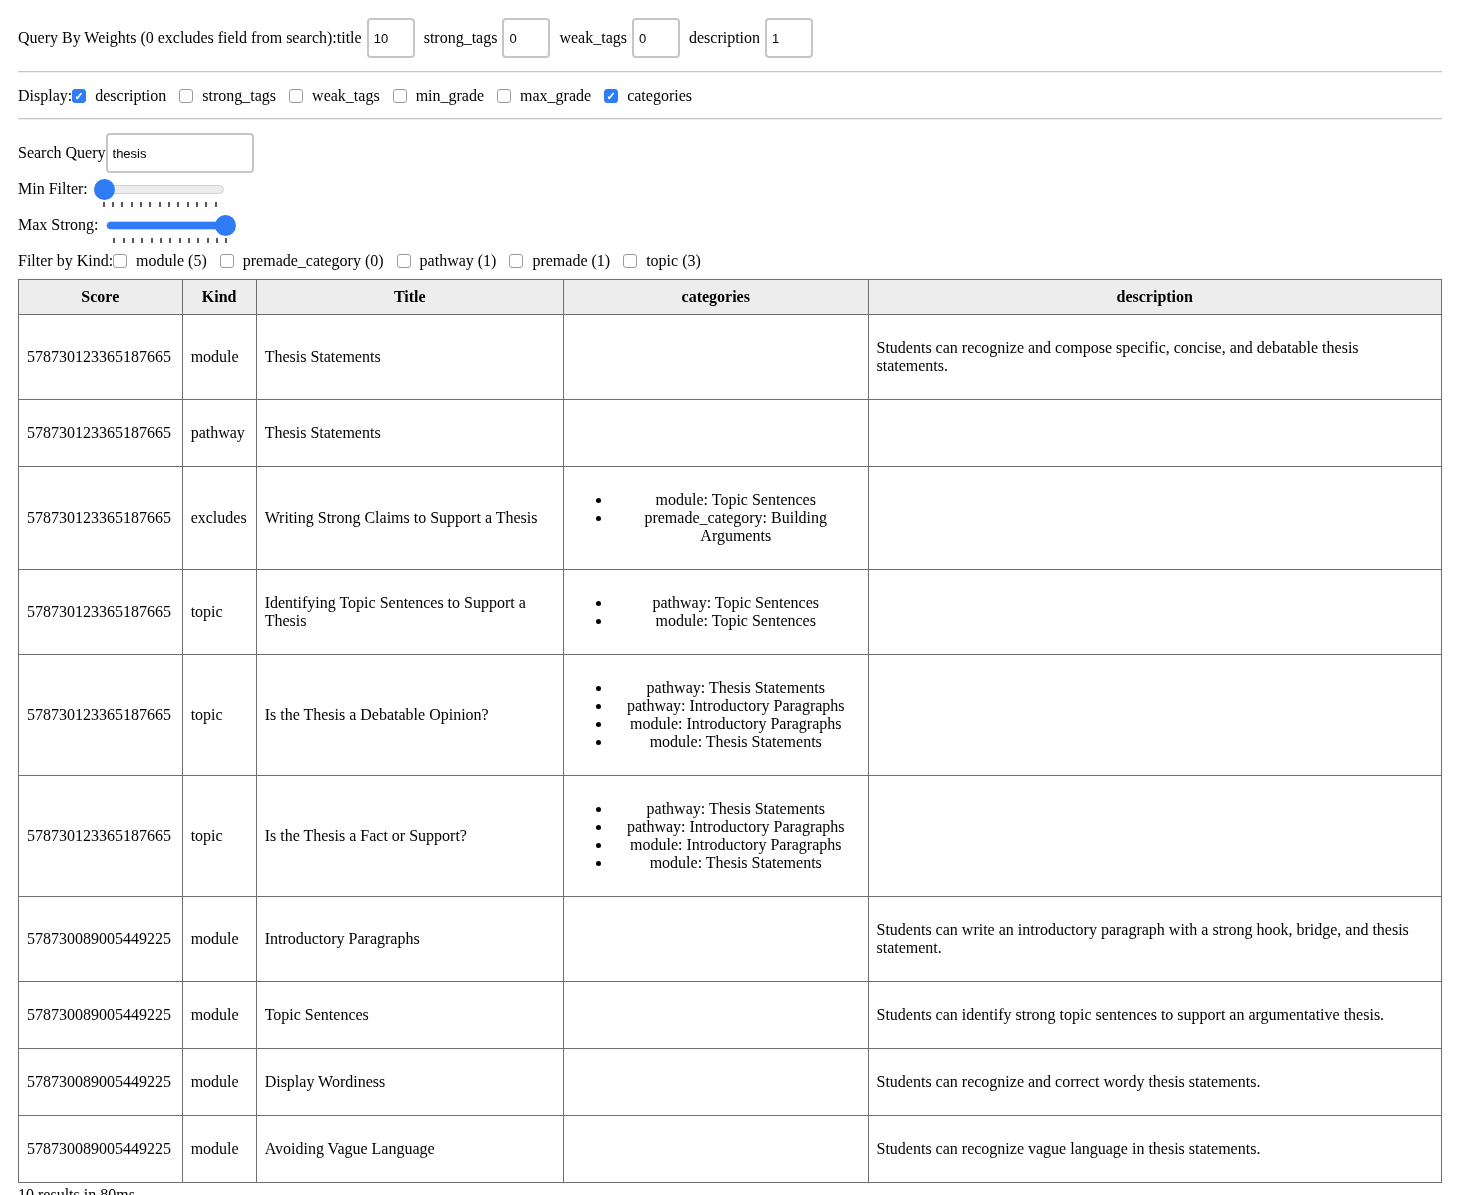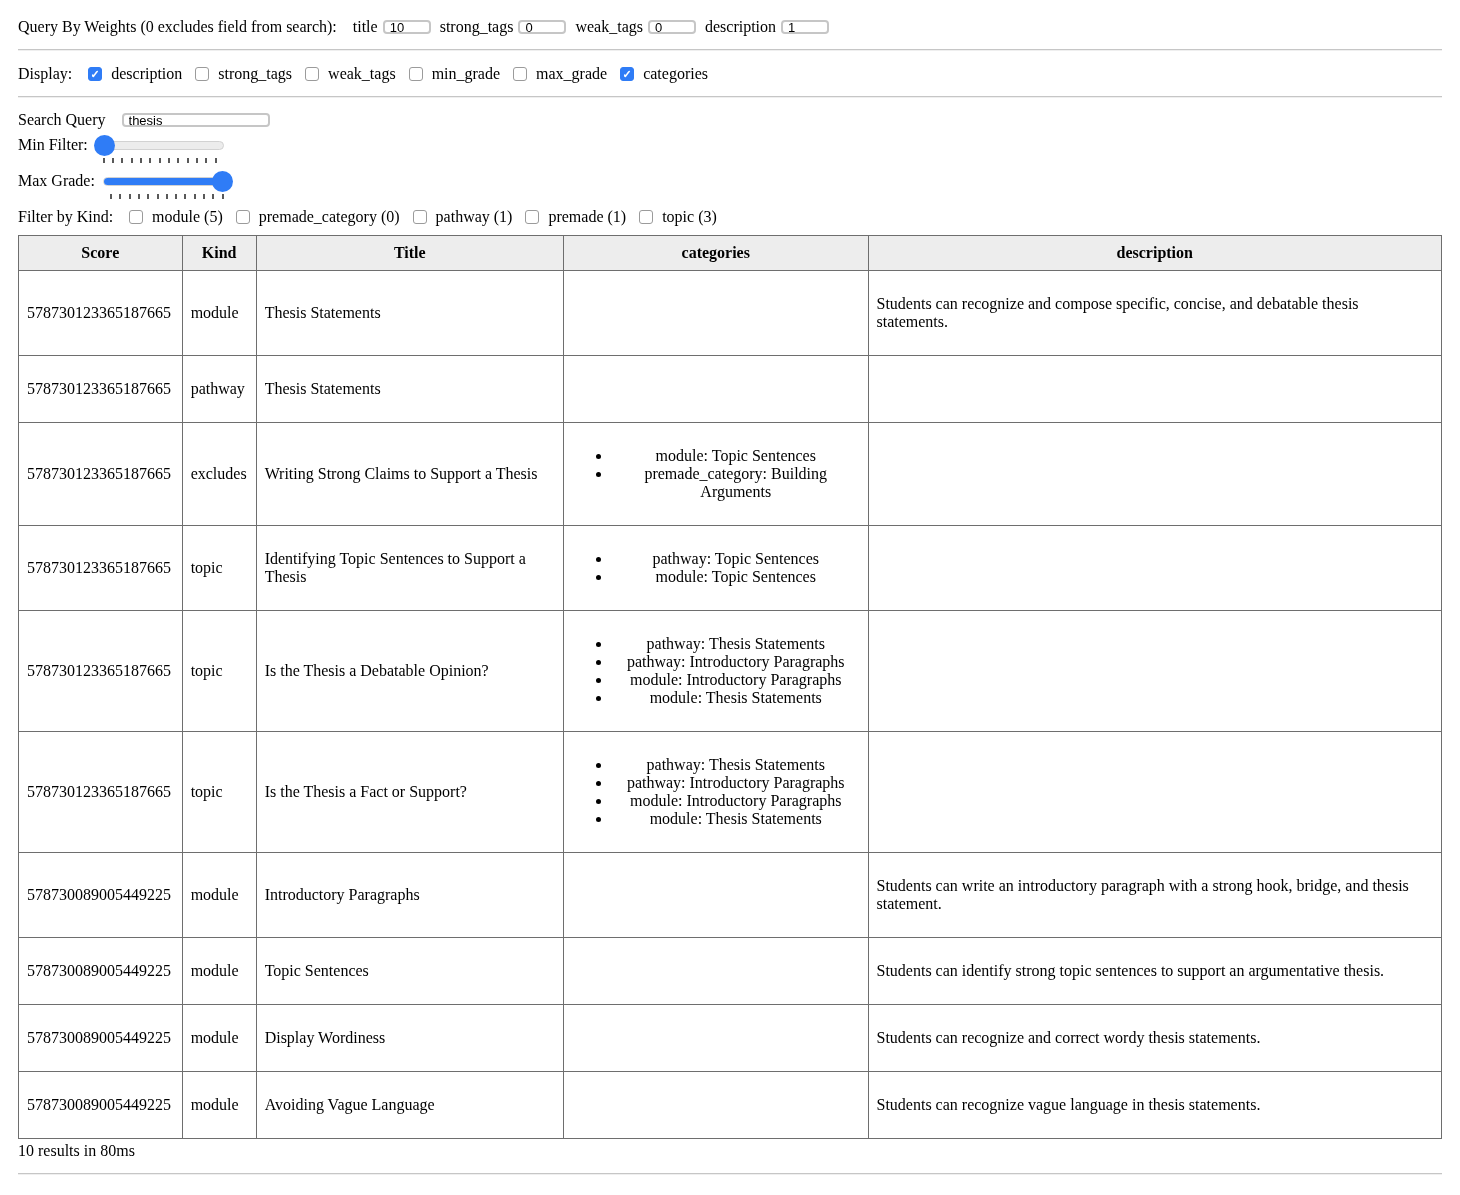--- a/index.html
+++ b/index.html
@@ -12,28 +12,28 @@
     font-size: 16px;
     color: #000;
   }
   hr {
     border: 0; height: 0;
     border-top: 1px solid #c6c6c6;
     border-bottom: 1px solid #efefef;
     margin: 13px 0;
   }
   .ctl-row { display: flex; align-items: center; margin: 6px 0; white-space: nowrap; }
-  .ctl-row .lead { margin-right: 16px; }
+  .ctl-row .lead { margin-right: 0; }
 
   input.txt {
     font: 13px "Liberation Sans", sans-serif;
     border: 2px solid #c6c6c6;
     border-radius: 4px;
     padding: 2px 5px;
-    height: 14px;
+    height: 40px;
     background: #fff;
     color: #000;
     outline: none;
   }
   .w-group { display: inline-flex; align-items: center; margin-right: 9px; }
   .w-group .w-label { margin-right: 5px; }
   .w-group input { width: 48px; }
   #search-input { width: 148px; }
 
   
@@ -151,21 +151,21 @@
         <i></i>
         <i></i>
         <i></i>
         <i></i>
         <i></i>
       </span>
   </span>
 </div>
 
 <div class="slider-row">
-  <span class="lead">Max Grade:</span>
+  <span class="lead">Max Strong:</span>
   <span class="slider full" id="max-grade-slider">
     <span class="track">
         <span class="fill"></span>
       </span>
     <span class="thumb"></span>
     <span class="ticks">
         <i></i>
         <i></i>
         <i></i>
         <i></i>

